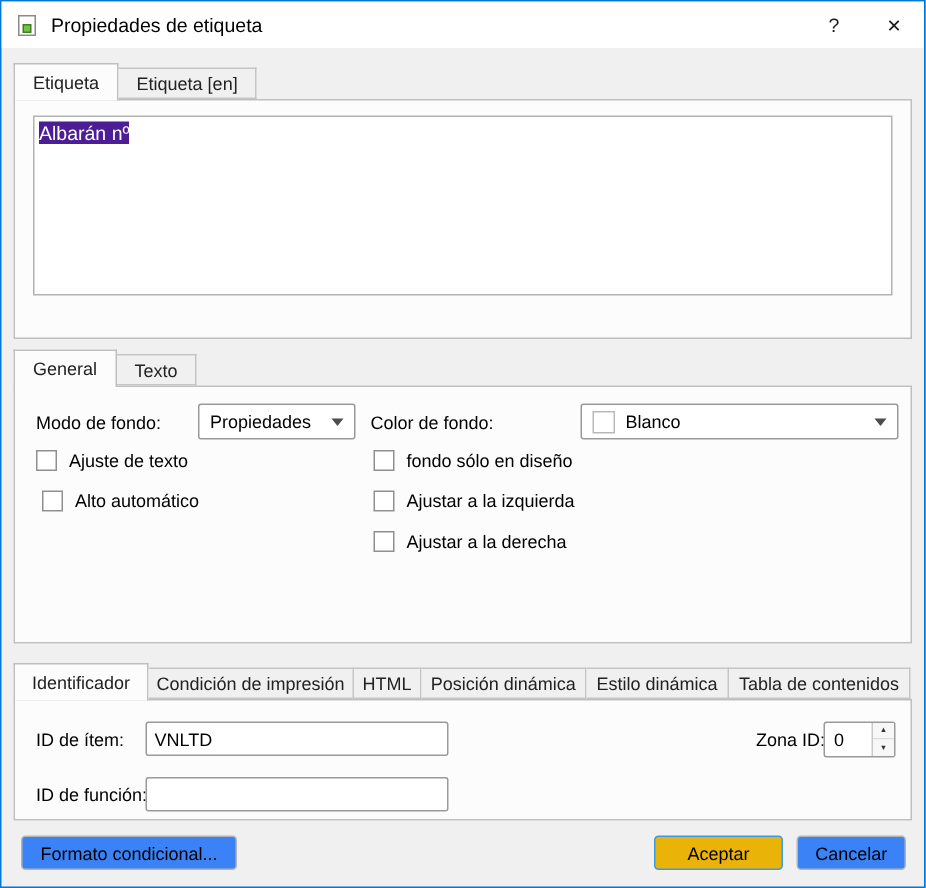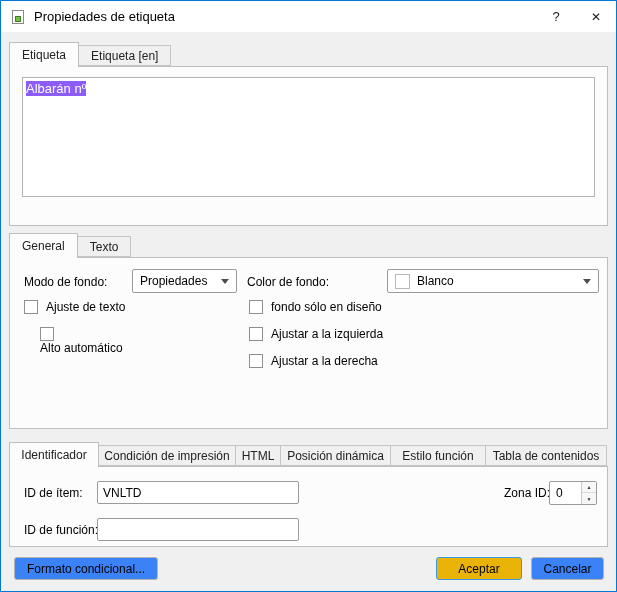--- a/index.html
+++ b/index.html
@@ -61,21 +61,21 @@
   .pane-2 { height: 172px; }
   .pane-3 { height: 81px; }
 
   
   .texteditor {
     margin: 10px 12px 0 12px; height: 120px;
     background: #ffffff; border: 1px solid #b2b2b2;
     padding: 2px 3px; font-size: 13px; line-height: 17px;
     cursor: text;
   }
-  .texteditor .sel { background: #8b5cf6; color: #ffffff; }
+  .texteditor .sel { background: #4c1d95; color: #ffffff; }
 
   
   .pane-2 .flabel { position: absolute; font-size: 12px; color: #000; }
   .combo {
     position: absolute; height: 24px;
     background: #ffffff; border: 1px solid #9a9a9a; border-radius: 2px;
     display: flex; align-items: center; padding: 0 7px;
     cursor: default;
   }
   .combo .combo-text { flex: 1 1 auto; font-size: 12px; }
@@ -170,21 +170,21 @@
     <div class="combo" style="left:377px; top:11px; width:212px;">
       <span class="swatch"></span>
       <span class="combo-text">Blanco</span>
       <span class="arrow"></span>
     </div>
 
     <label class="check" style="left:14px; top:42px;">
       <span class="box"></span>
       <span class="clabel">Ajuste de texto</span>
     </label>
-    <label class="check" style="left:30px; top:69px;flex-direction:column;">
+    <label class="check" style="left:18px; top:69px;">
       <span class="box"></span>
       <span class="clabel">Alto automático</span>
     </label>
     <label class="check" style="left:239px; top:42px;">
       <span class="box"></span>
       <span class="clabel">fondo sólo en diseño</span>
     </label>
     <label class="check" style="left:239px; top:69px;">
       <span class="box"></span>
       <span class="clabel">Ajustar a la izquierda</span>
@@ -193,21 +193,21 @@
       <span class="box"></span>
       <span class="clabel">Ajustar a la derecha</span>
     </label>
   </div>
 
   <div class="tabs tabs-3">
     <div class="tab active" style="width:90px;">Identificador</div>
     <div class="tab" style="width:137px;">Condición de impresión</div>
     <div class="tab" style="width:45px;">HTML</div>
     <div class="tab" style="width:110px;margin-top:32px;">Posición dinámica</div>
-    <div class="tab" style="width:95px;">Estilo función</div>
+    <div class="tab" style="width:95px;">Estilo dinámica</div>
     <div class="tab" style="width:121px;">Tabla de contenidos</div>
   </div>
   <div class="pane pane-3">
     <span class="flabel" style="left:14px; top:19px;">ID de ítem:</span>
     <input class="field" style="left: 87px; top: 14px;" value="VNLTD">
     <span class="flabel" style="left:494px; top:19px;">Zona ID:</span>
     <div class="spin" style="left:539px; top:14px;">
       <span class="spin-val">0</span>
       <span class="spin-btns">
         <span class="spin-btn up">▲</span>

